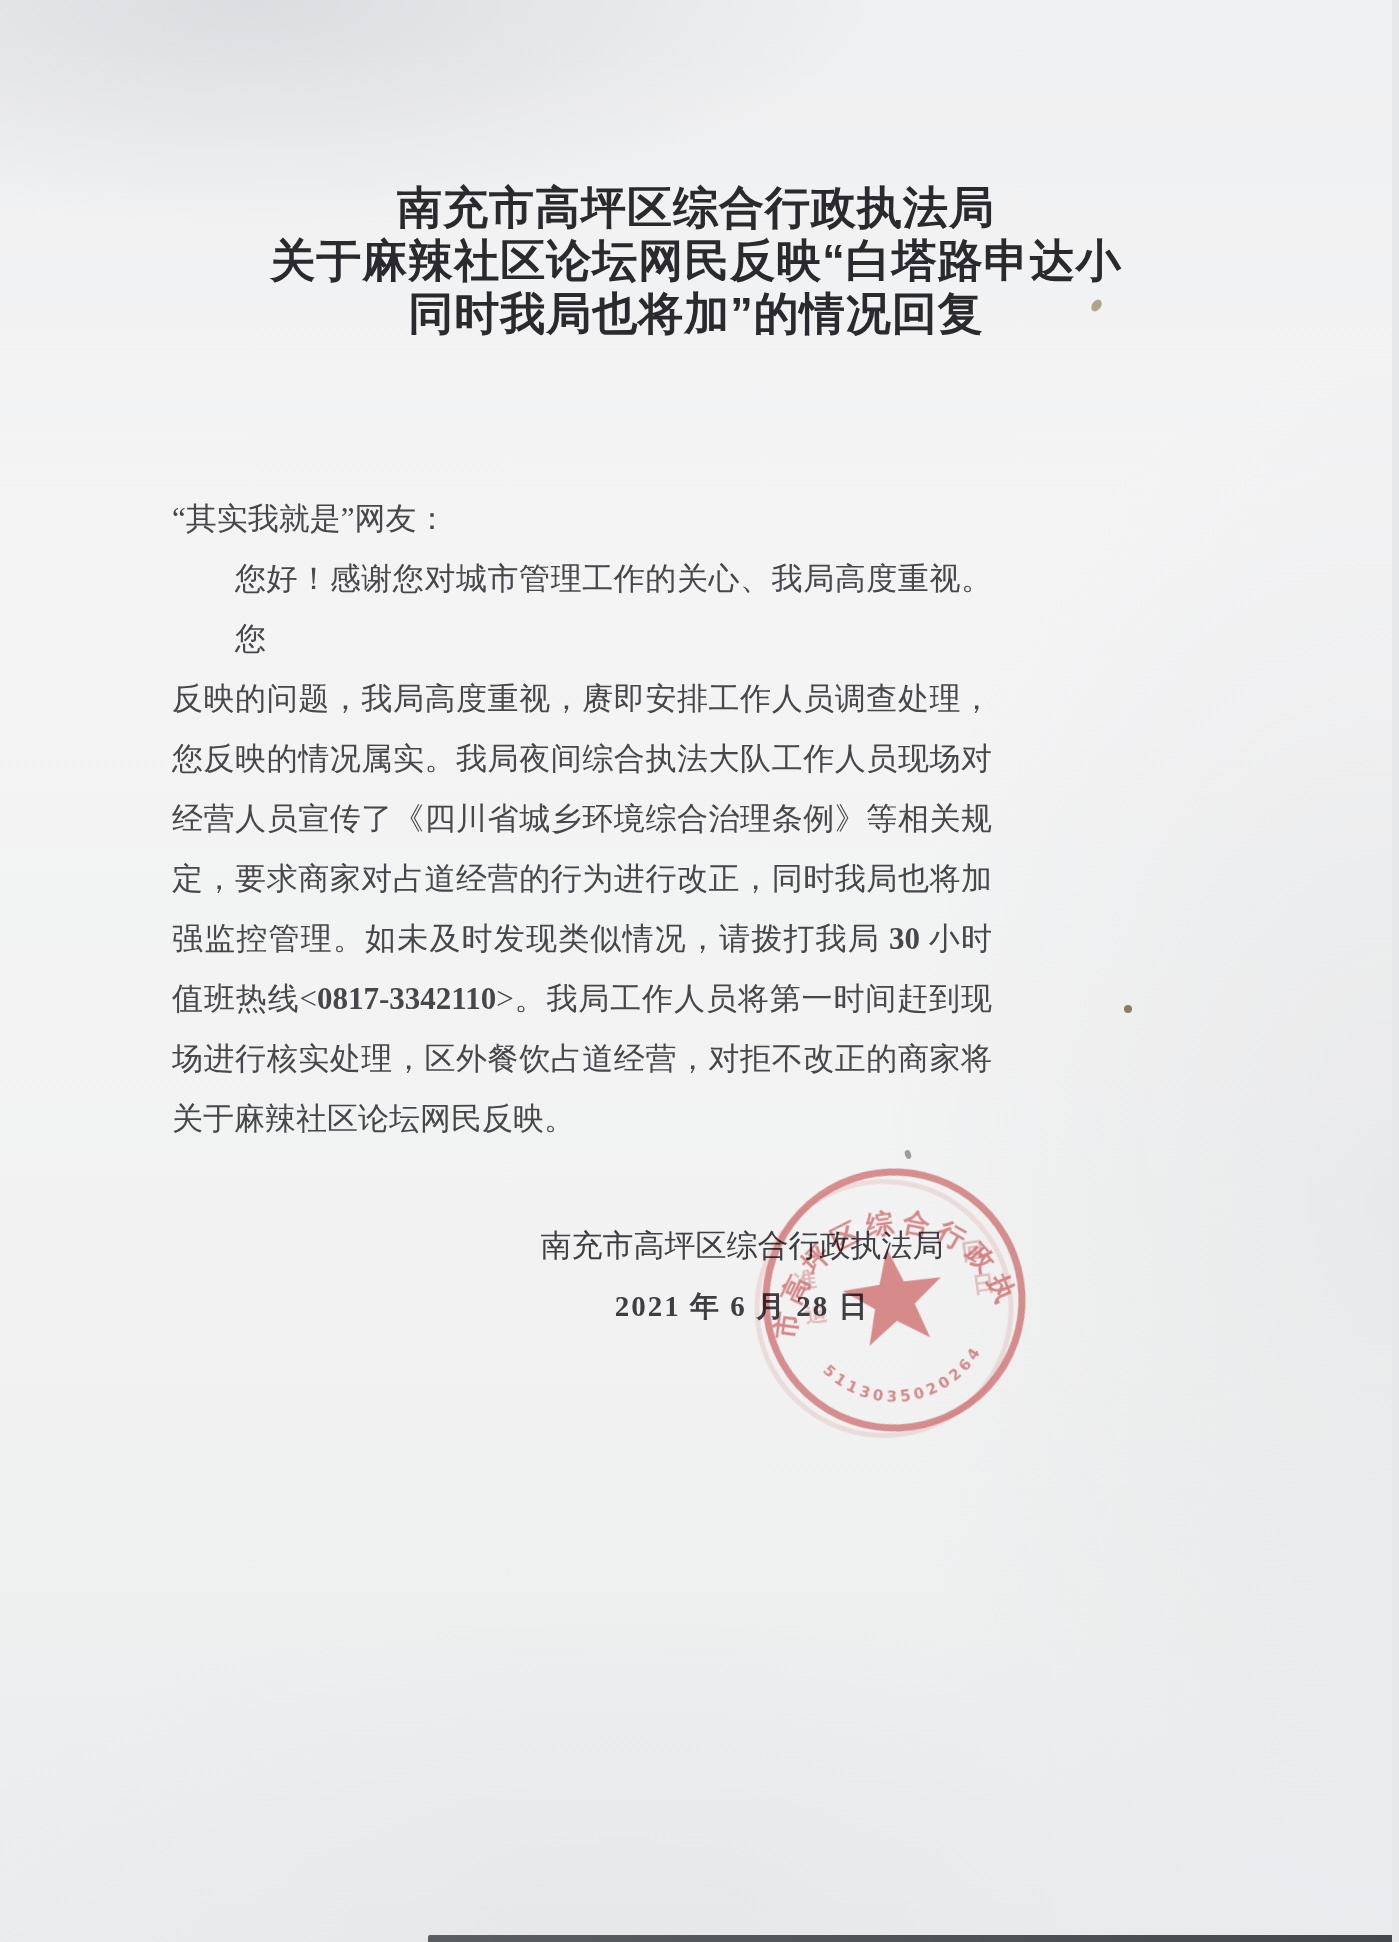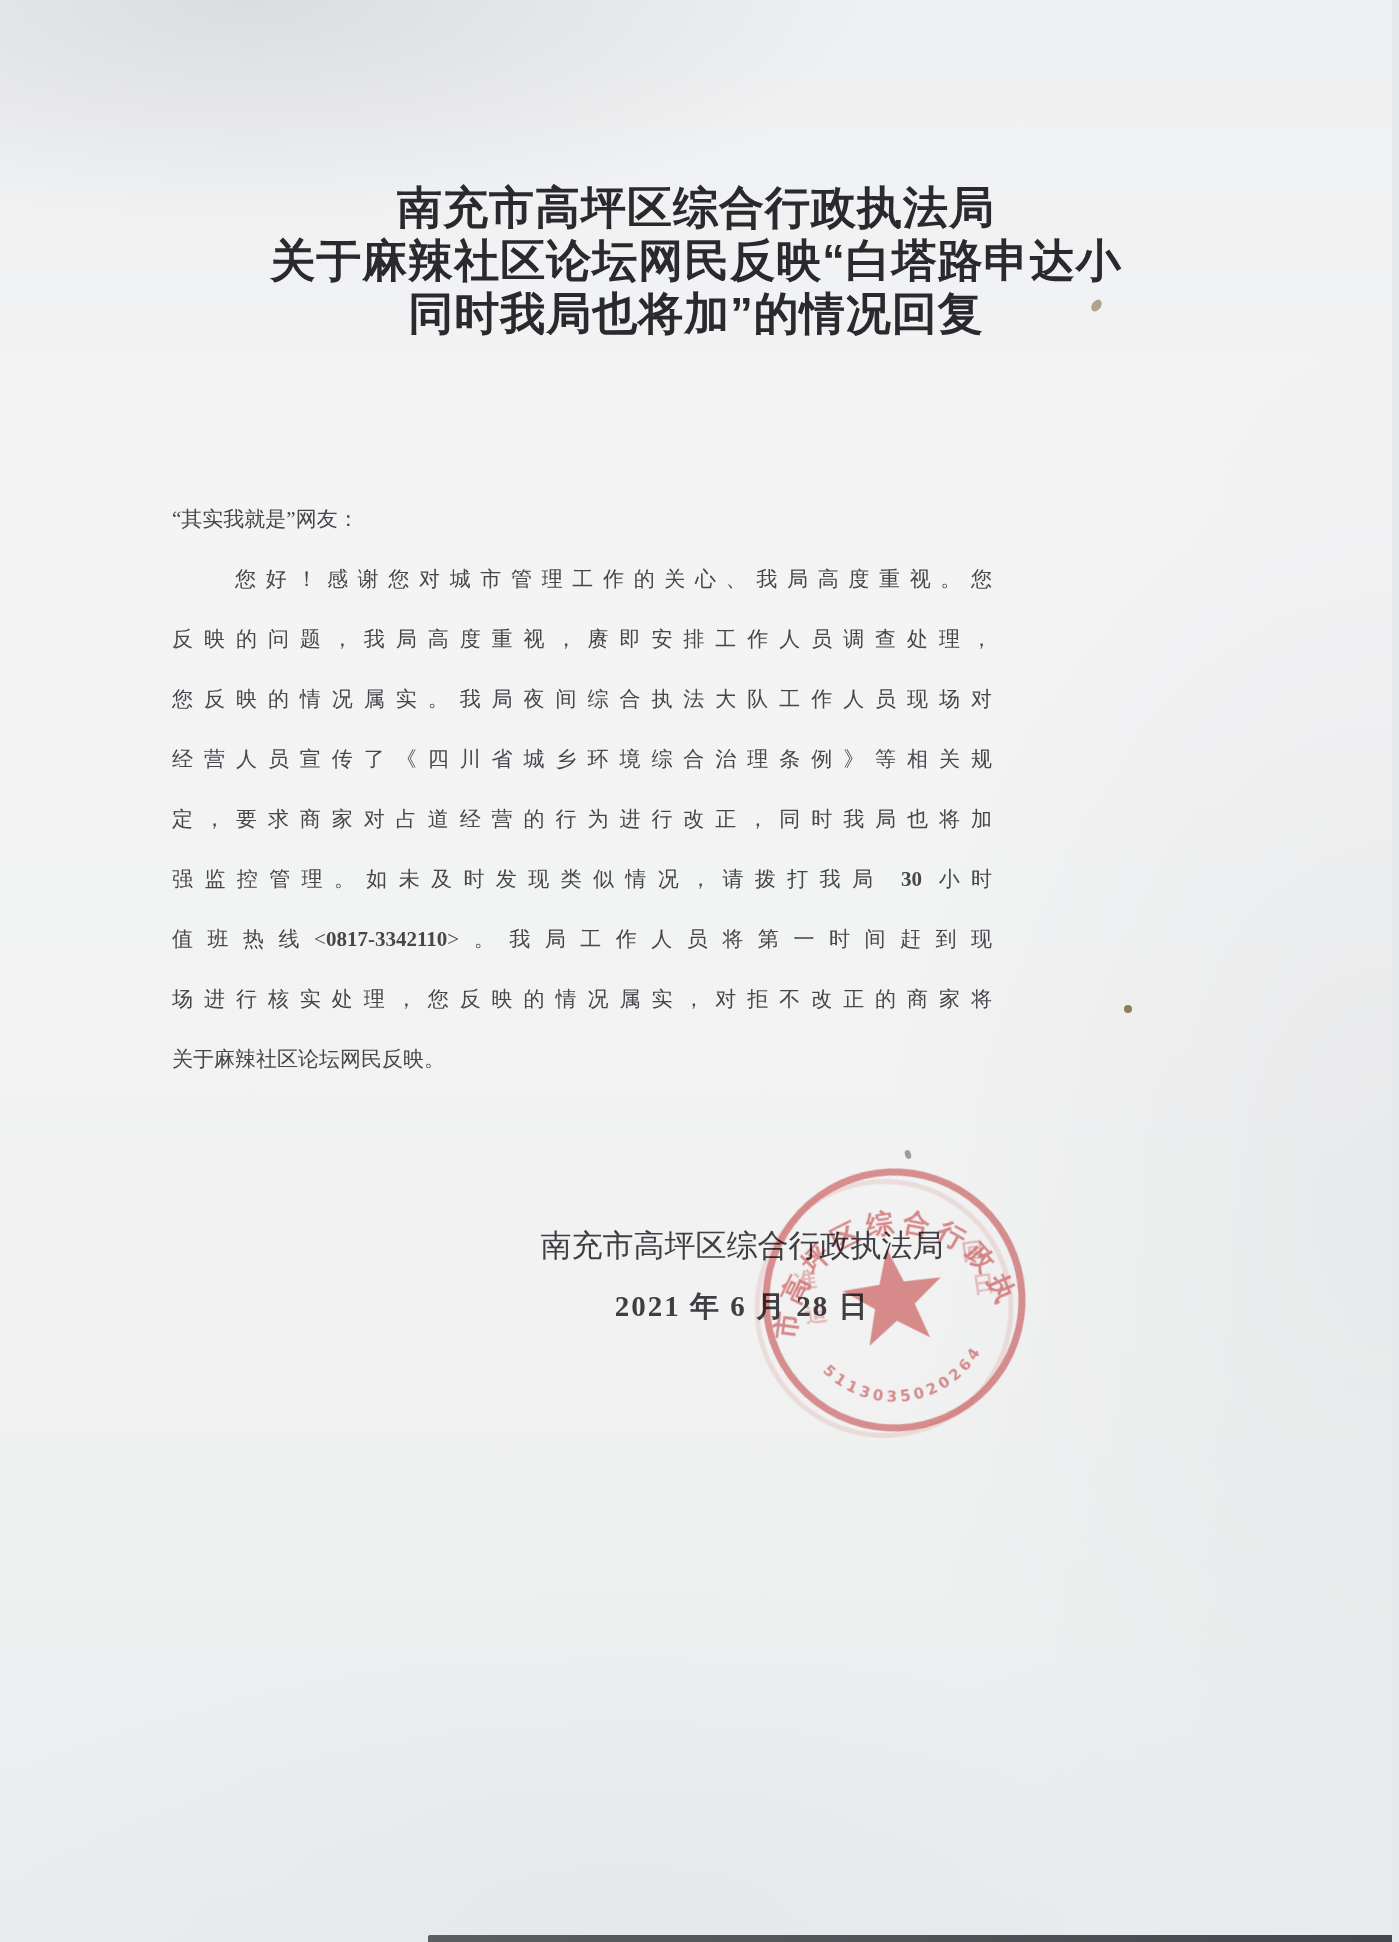--- a/index.html
+++ b/index.html
@@ -14,21 +14,21 @@
     color:#45454a;
   }
   .title {
     position:absolute; top:181px; left:0; width:100%;
     text-align:center; font-family:"Liberation Sans", sans-serif;
     font-weight:700; font-size:45px; line-height:53px;
     color:#2a2a2e; letter-spacing:1px;
   }
   .body-text {
     position:absolute; left:172px; top:489px; width:820px;
-    font-size:21px; line-height:60px; color:#46464b;
+    font-size:31px; line-height:60px; color:#46464b;
   }
   .jline { text-align:justify; text-align-last:justify; }
   .indent { padding-left:63px; }
   .signature {
     position:absolute; top:1222px; left:0; width:100%;
     text-align:center; padding-left:92px; box-sizing:border-box; color:#3e3e43;
   }
   .sig-name { font-size:31px; line-height:48px; }
   .sig-date { font-size:29px; line-height:44px; margin-top:14px; font-weight:600; letter-spacing:2px; }
   .num { font-family:"Liberation Serif", serif; font-weight:bold; }
@@ -59,21 +59,21 @@
 
   <div class="body-text">
     <div>“其实我就是”网友：</div>
     <div class="jline indent">您好！感谢您对城市管理工作的关心、我局高度重视。您</div>
     <div class="jline">反映的问题，我局高度重视，赓即安排工作人员调查处理，</div>
     <div class="jline">您反映的情况属实。我局夜间综合执法大队工作人员现场对</div>
     <div class="jline">经营人员宣传了《四川省城乡环境综合治理条例》等相关规</div>
     <div class="jline">定，要求商家对占道经营的行为进行改正，同时我局也将加</div>
     <div class="jline">强监控管理。如未及时发现类似情况，请拨打我局 <b class="num">30</b> 小时</div>
     <div class="jline">值班热线&lt;<b class="num">0817-3342110</b>&gt;。我局工作人员将第一时间赶到现</div>
-    <div class="jline">场进行核实处理，您反映的情况属实，对拒不改正的商家将</div>
+    <div class="jline">场进行核实处理，区外餐饮占道经营，对拒不改正的商家将</div>
     <div>关于麻辣社区论坛网民反映。</div>
   </div>
 
   <div class="signature">
     <div class="sig-name">南充市高坪区综合行政执法局</div>
     <div class="sig-date"><b class="num">2021</b> 年 <b class="num">6</b> 月 <b class="num">28</b> 日</div>
   </div>
 
   <svg class="seal" viewBox="0 0 304 304">
     <circle cx="152" cy="152" r="128" fill="none" stroke-width="7" opacity="0.78" stroke="#d96a6c"></circle>

